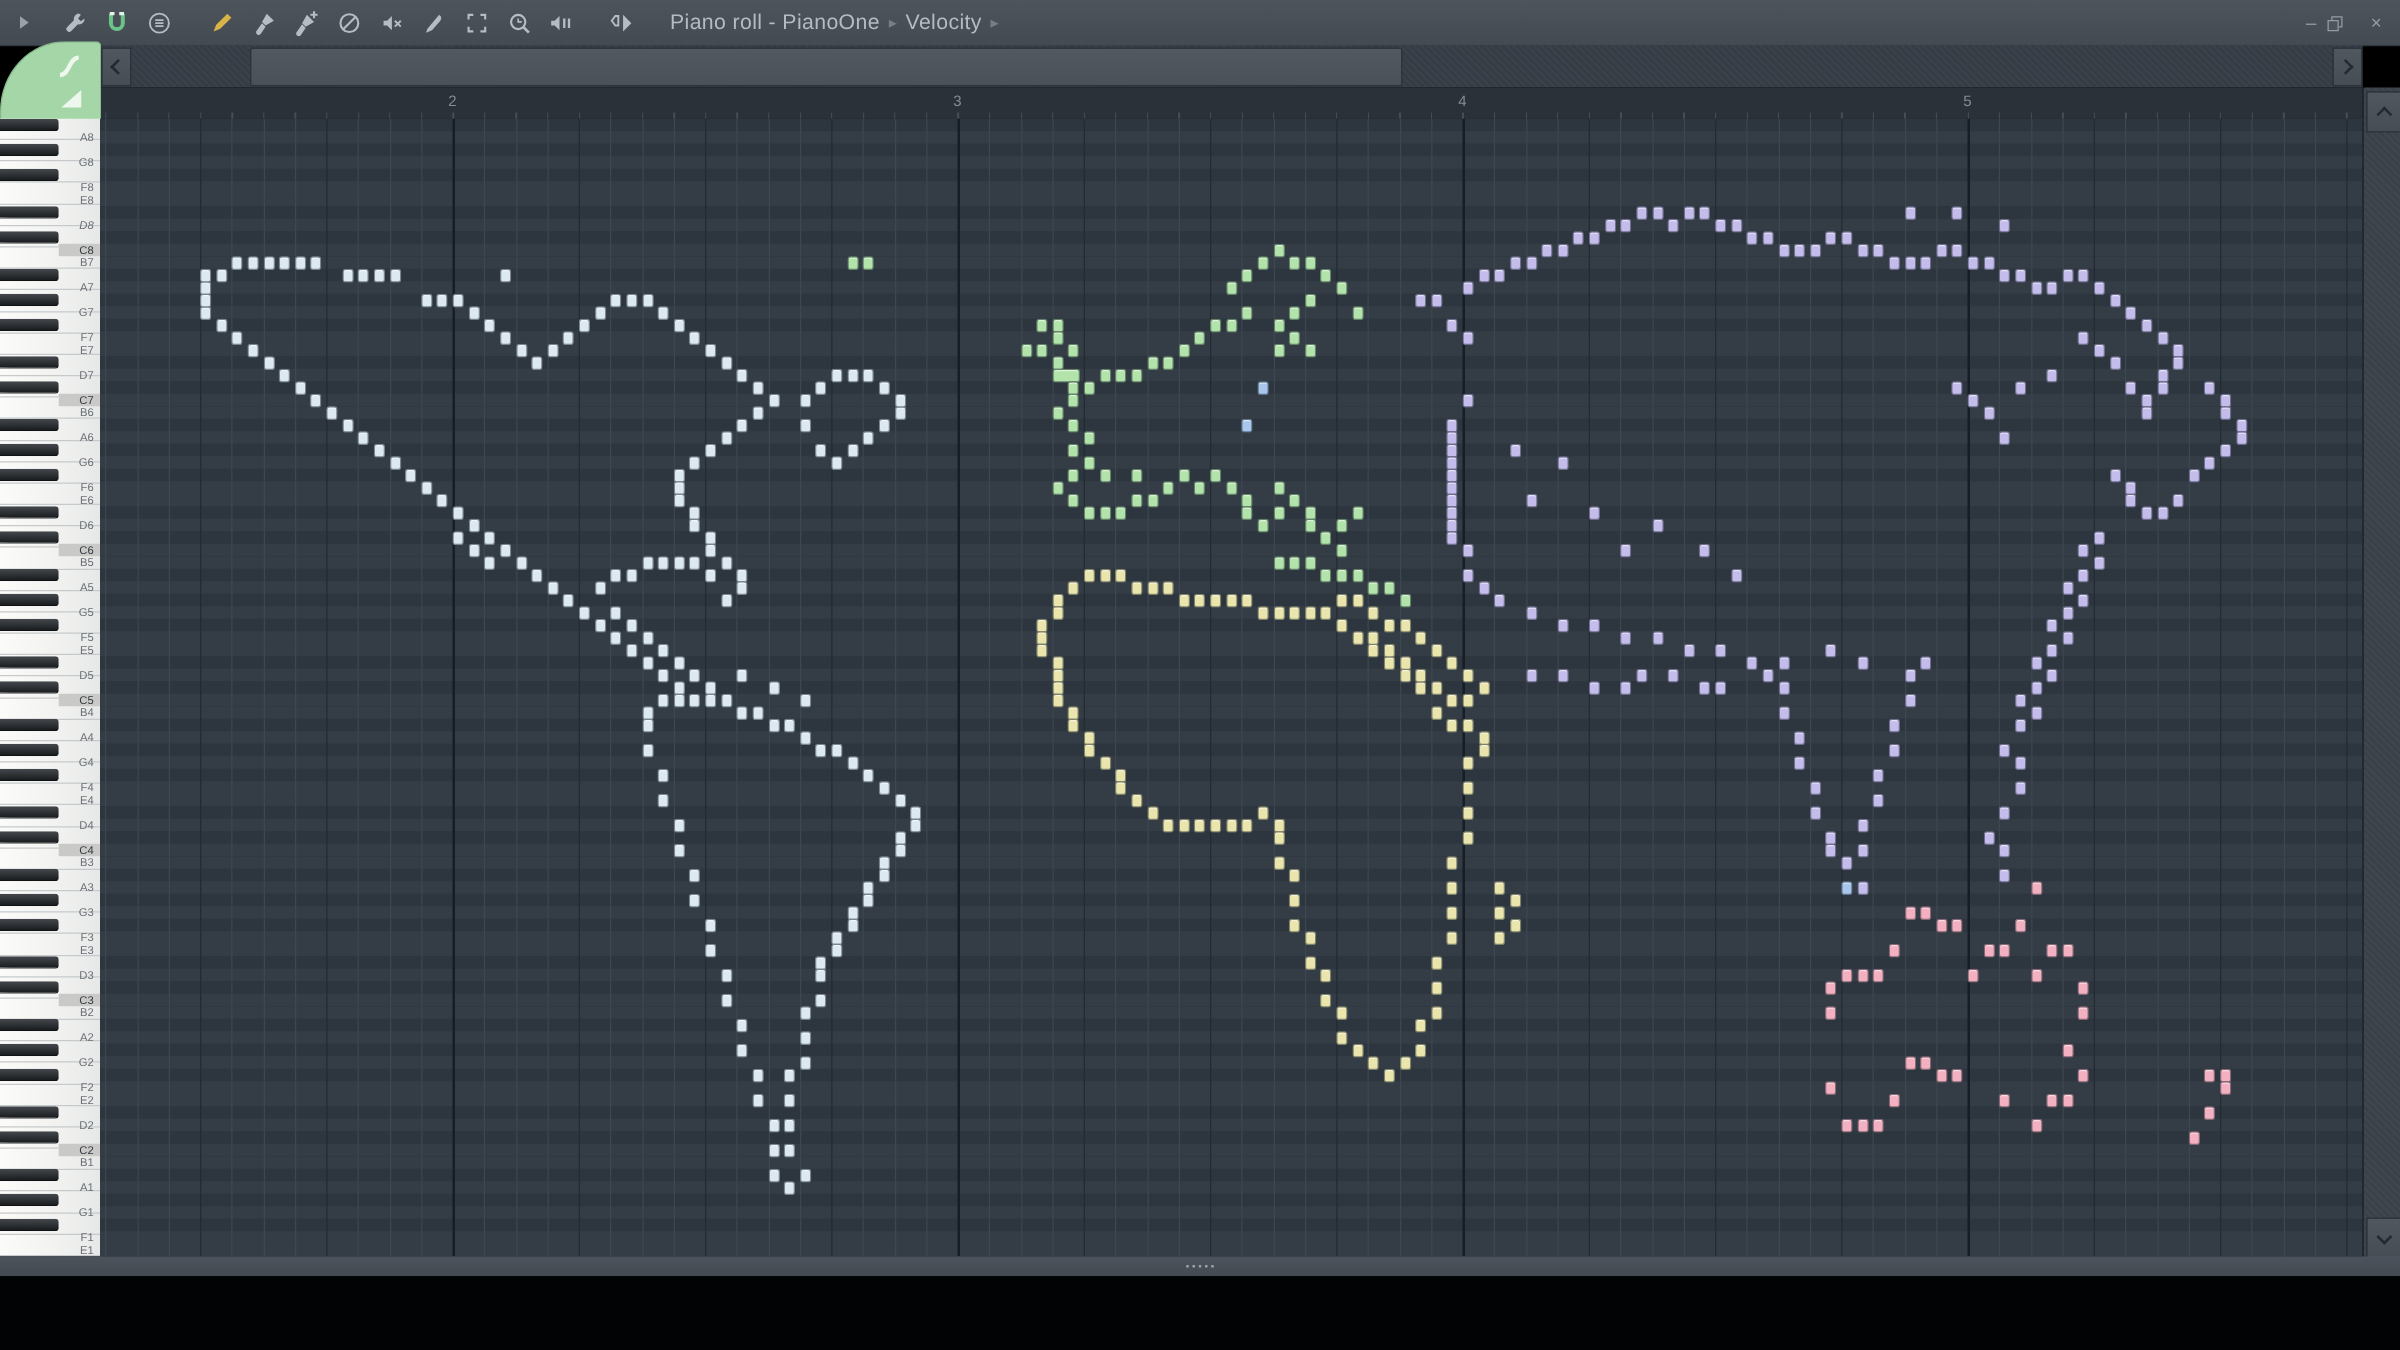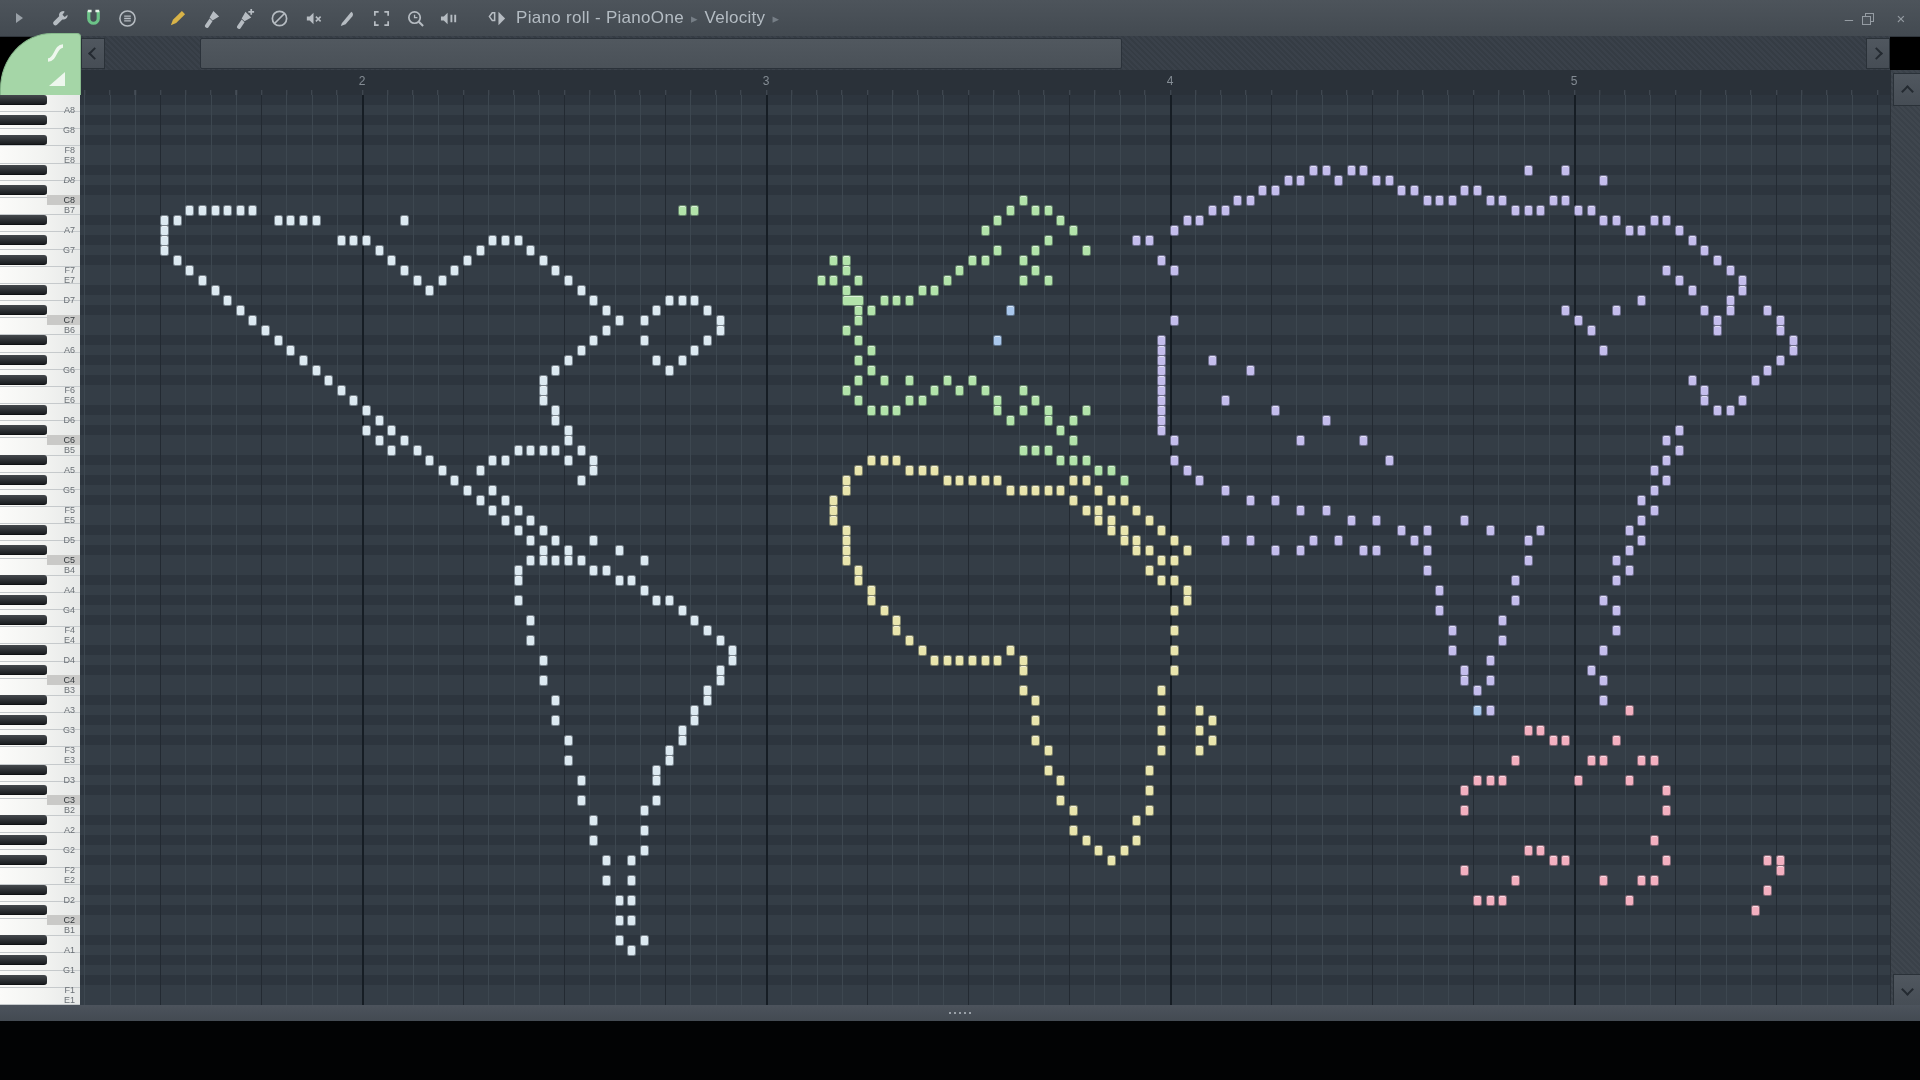--- a/index.html
+++ b/index.html
@@ -132,21 +132,21 @@
         <path d="M2 8v4h3l4 4V4L5 8z" fill="#b6bcc2"></path>
         <path d="M13 6v8M17 6v8" stroke="#b6bcc2" stroke-width="2"></path>
       </svg>
   </div>
   <div class="tb-icon" style="margin-left:26px">
     <svg width="21" height="19" viewBox="0 0 22 20">
         <path d="M8 8v4H5.5l-3-4 3-4H8z" fill="none" stroke="#b6bcc2" stroke-width="1.6"></path>
         <path d="M12 3l7 7-7 7z" fill="#b6bcc2"></path>
       </svg>
   </div>
-  <div class="title" style="margin-left:8px">Piano roll - PianoOne</div>
+  <div class="title" style="margin-left:28px">Piano roll - PianoOne</div>
   <div class="title-sep">▸</div>
   <div class="title">Velocity</div>
   <div class="title-sep">▸</div>
   <div style="flex:1"></div>
   <div class="winbtn">–</div>
   <div class="winbtn">
     <div class="restore-glyph">
       <div style="left:3px;top:0"></div>
         <div style="left:0;top:3px;background:#4d545b"></div>
     </div>

